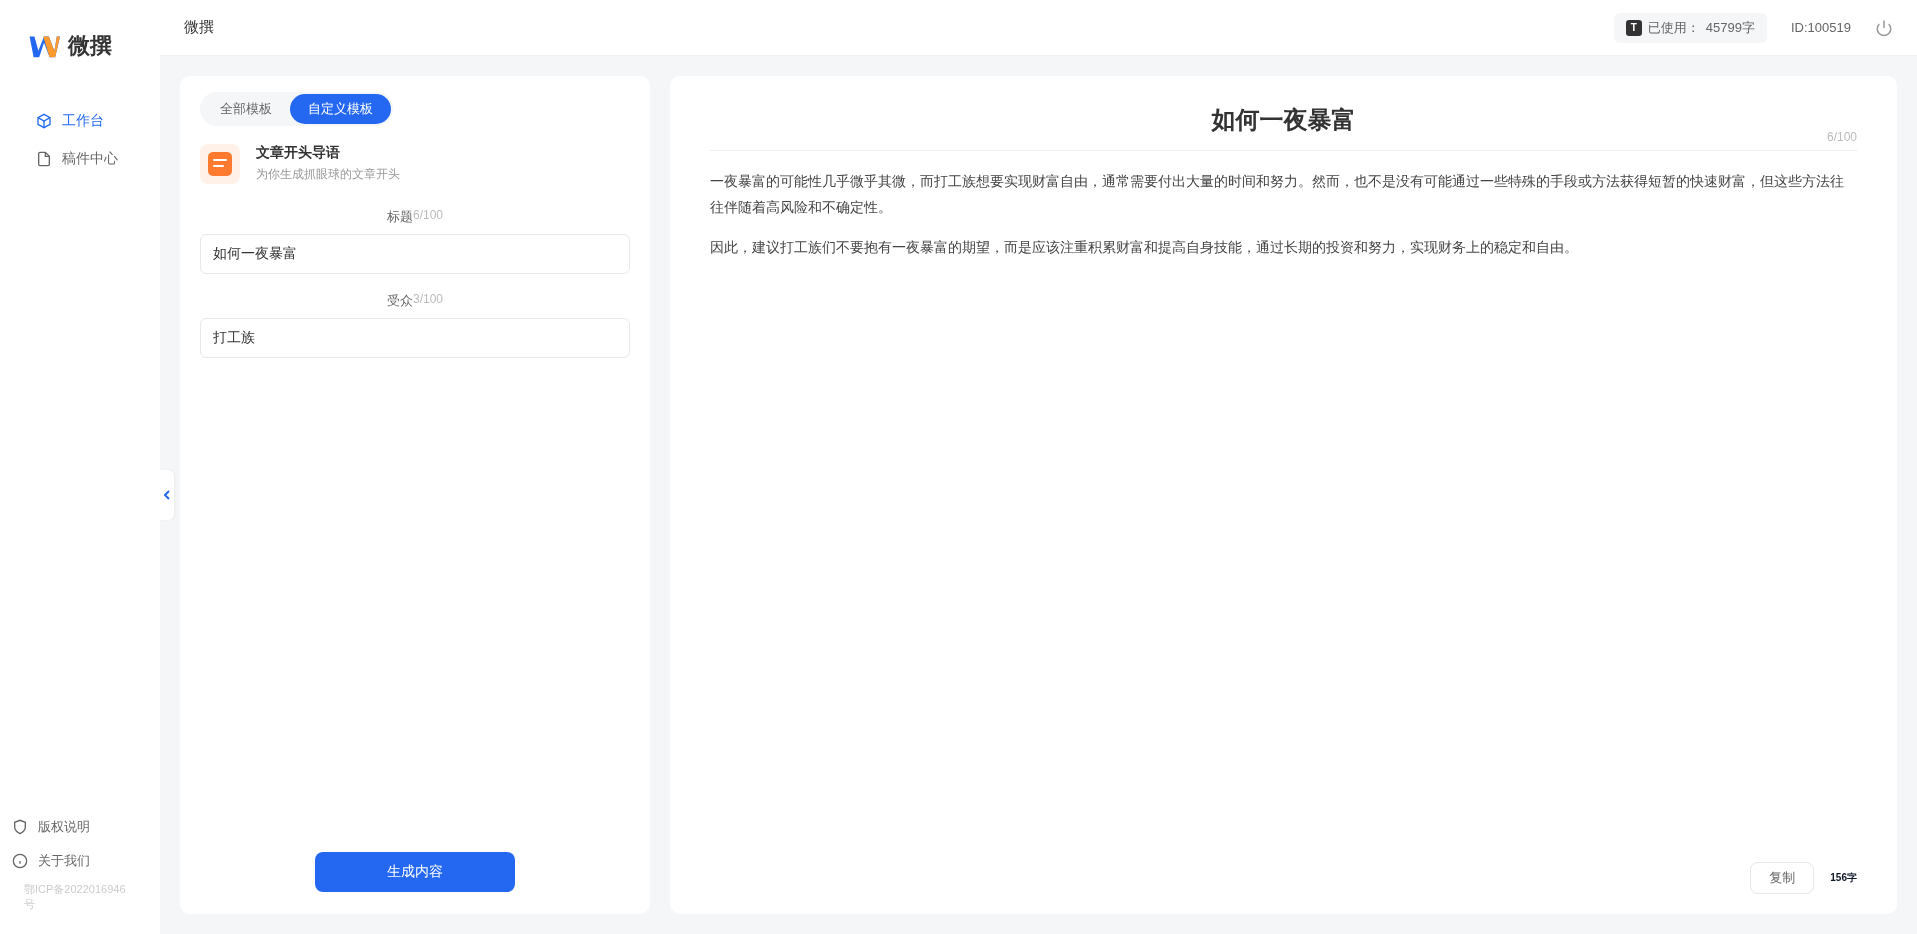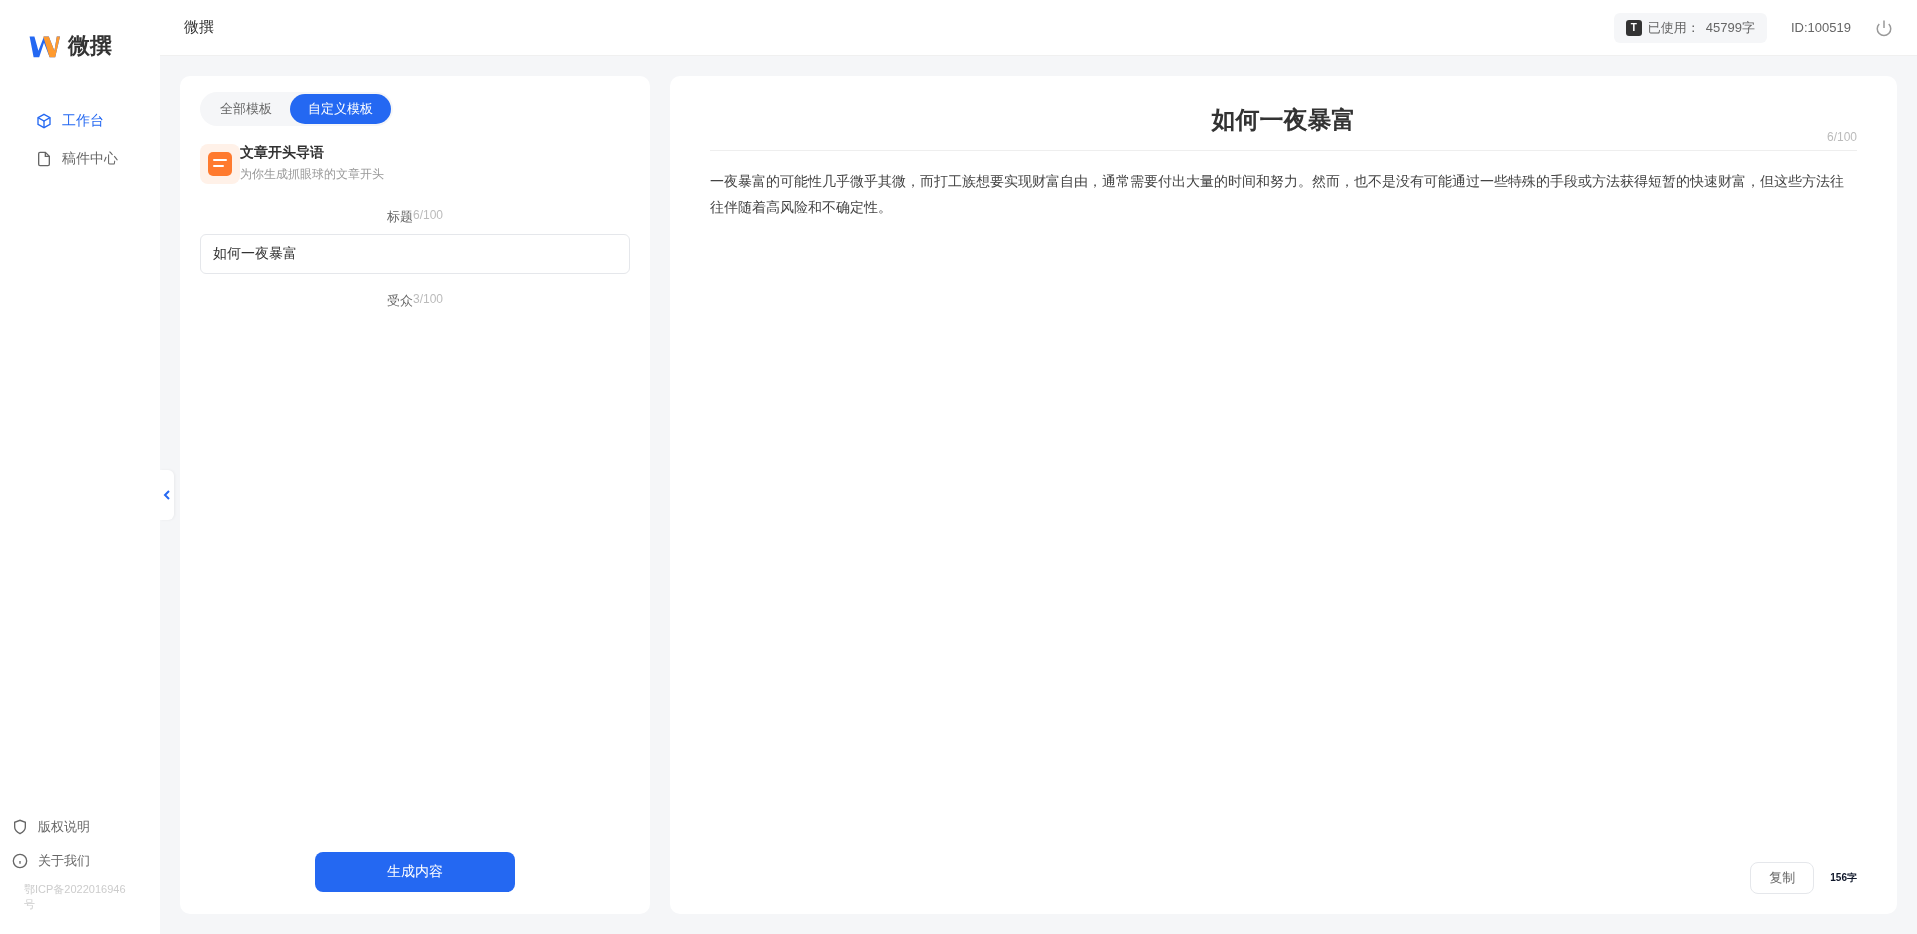--- a/index.html
+++ b/index.html
@@ -23,21 +23,21 @@
 .usage-badge { display: flex; align-items: center; background: #f5f6f8; border-radius: 6px; padding: 6px 12px; font-size: 13px; color: #666; gap: 6px; }
 .usage-badge .t-icon { width: 16px; height: 16px; background: #333; color: #fff; border-radius: 3px; display: flex; align-items: center; justify-content: center; font-size: 10px; font-weight: bold; }
 .user-id { font-size: 13px; color: #666; }
 .power-icon { width: 18px; height: 18px; color: #999; cursor: pointer; }
 .content { flex: 1; display: flex; gap: 20px; padding: 20px; overflow: hidden; position: relative; }
 .left-panel { width: 470px; background: #fff; border-radius: 10px; display: flex; flex-direction: column; padding: 16px 20px; }
 .collapse-handle { position: absolute; left: 0; top: 50%; transform: translateY(-50%); width: 14px; height: 50px; background: #fff; border-radius: 0 6px 6px 0; display: flex; align-items: center; justify-content: center; cursor: pointer; color: #2468f2; font-size: 10px; box-shadow: 1px 0 3px rgba(0,0,0,0.05); }
 .tab-group { display: flex; background: #f5f6f8; border-radius: 20px; padding: 2px; width: fit-content; margin-bottom: 18px; }
 .tab { padding: 6px 18px; border-radius: 18px; font-size: 13px; cursor: pointer; color: #666; }
 .tab.active { background: #2468f2; color: #fff; }
-.template-card { display: flex; align-items: flex-start; gap: 0; margin-bottom: 24px; }
+.template-card { display: flex; align-items: flex-start; gap: 16px; margin-bottom: 24px; }
 .template-icon { width: 40px; height: 40px; background: #fff1e8; border-radius: 8px; display: flex; align-items: center; justify-content: center; }
 .template-icon-inner { width: 24px; height: 24px; background: #ff7a2e; border-radius: 5px; position: relative; }
 .template-icon-inner::before, .template-icon-inner::after { content: ""; position: absolute; background: #fff; height: 2px; left: 5px; right: 5px; border-radius: 1px; }
 .template-icon-inner::before { top: 7px; }
 .template-icon-inner::after { top: 13px; right: 8px; }
 .template-info { flex: 1; }
 .template-title { font-size: 14px; font-weight: 600; color: #333; margin-bottom: 4px; }
 .template-desc { font-size: 12px; color: #999; }
 .form-group { margin-bottom: 18px; }
 .form-label-row { display: flex; justify-content: center; margin-bottom: 8px; }
@@ -165,34 +165,36 @@
             <span class="form-count">6/100</span>
           </div>
           <input class="form-input" value="如何一夜暴富" style="">
         </div>
 
         <div class="form-group">
           <div class="form-label-row">
             <span class="form-label">受众</span>
             <span class="form-count">3/100</span>
           </div>
+          <input class="form-input" value="打工族" style="">
         </div>
 
 
         <div class="left-spacer"></div>
         <button class="generate-btn">生成内容</button>
       </section>
 
       <section class="right-panel">
         <div class="output-title-row">
           <div class="output-title">如何一夜暴富</div>
           <div class="output-count">6/100</div>
         </div>
         <div class="output-body">
           <p class="output-para">一夜暴富的可能性几乎微乎其微，而打工族想要实现财富自由，通常需要付出大量的时间和努力。然而，也不是没有可能通过一些特殊的手段或方法获得短暂的快速财富，但这些方法往往伴随着高风险和不确定性。</p>
+          <p class="output-para">因此，建议打工族们不要抱有一夜暴富的期望，而是应该注重积累财富和提高自身技能，通过长期的投资和努力，实现财务上的稳定和自由。</p>
         </div>
         <div class="output-footer">
           <button class="copy-btn">复制</button>
           <span class="word-count">156字</span>
         </div>
       </section>
     </div>
   </div>
 </div>
 

